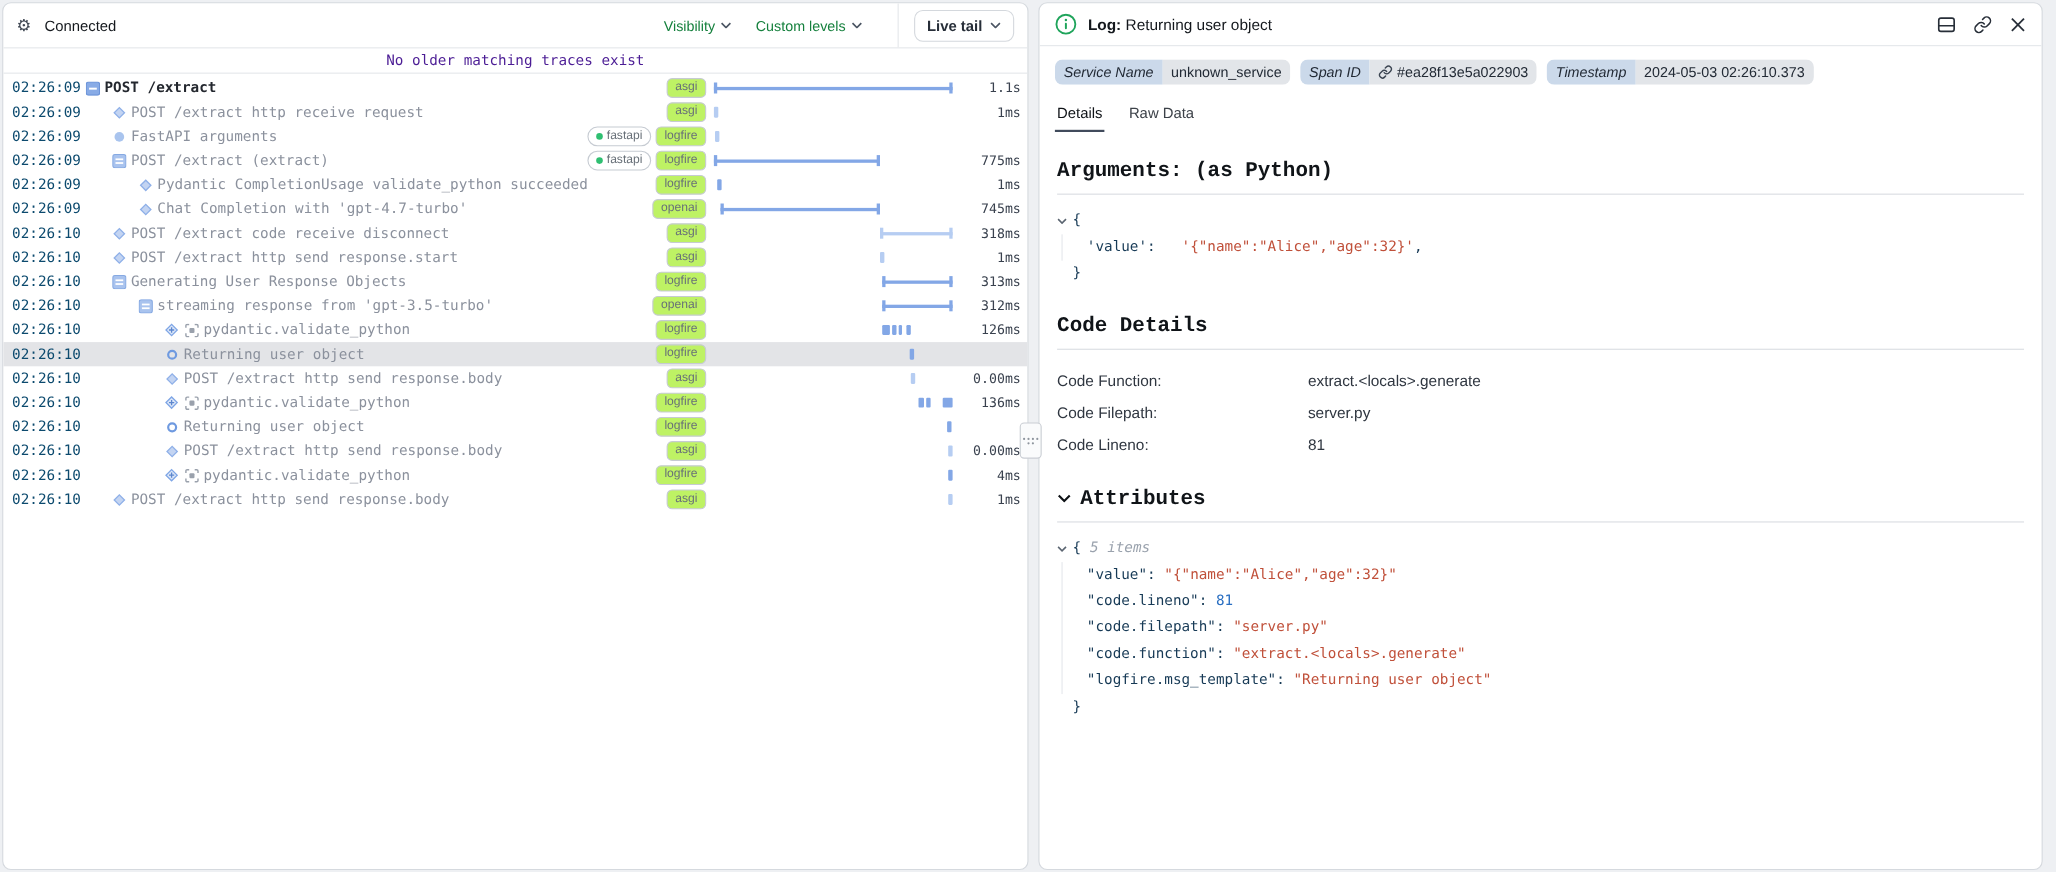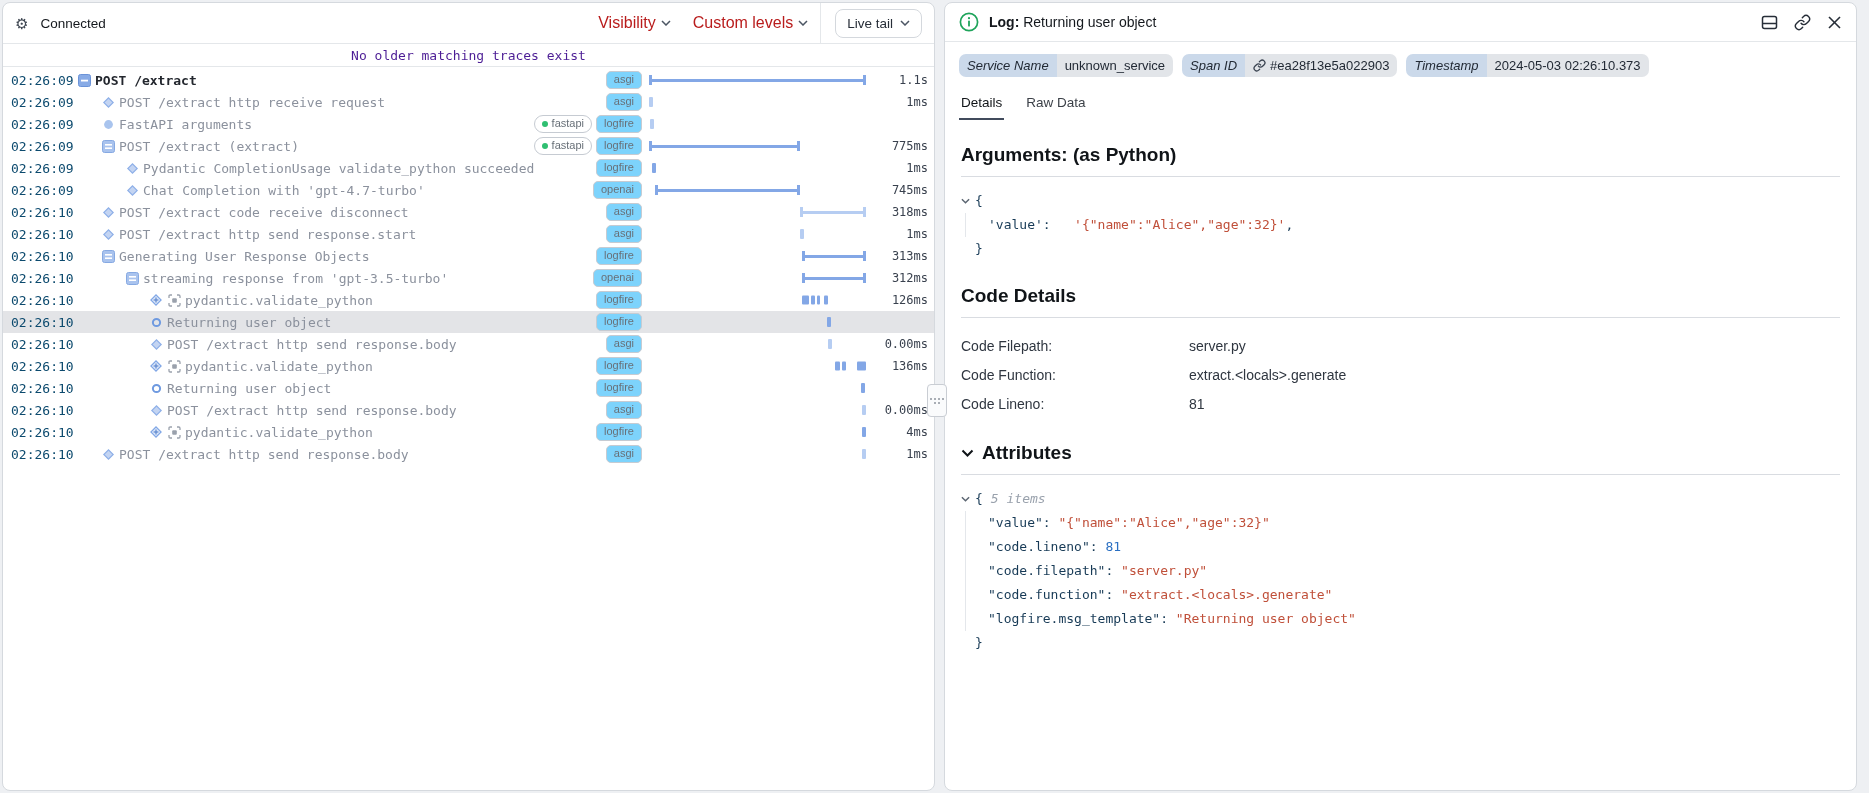--- a/index.html
+++ b/index.html
@@ -7,43 +7,43 @@
   .panel{position:absolute;top:2px;bottom:2px;background:#fff;border:1px solid #d5d9de;border-radius:8px;overflow:hidden;}
   #left-panel{left:2px;width:931px;}
   #right-panel{left:944px;right:12px;}
   .mono{font-family:"DejaVu Sans Mono","Liberation Mono",monospace;}
 
   
   .lp-header{height:40px;border-bottom:1px solid #e4e7ea;display:flex;align-items:center;padding:0 12px;}
   .lp-header .gear{font-size:15px;color:#3f4752;margin-right:12px;line-height:1;cursor:pointer;}
   .lp-status{font-size:13.5px;color:#14181d;}
   .lp-spacer{flex:1;}
-  .hdr-ctl{display:flex;align-items:center;gap:5px;font-size:16px;color:#b91c1c;margin-left:22px;cursor:pointer;}
+  .hdr-ctl{display:flex;align-items:center;gap:5px;font-size:13px;color:#15803d;margin-left:22px;cursor:pointer;}
   .chev svg{display:block;}
-  .livetail-wrap{margin-left:12px;padding-left:14px;border-left:1px solid #e4e7ea;height:40px;display:flex;align-items:center;}
+  .livetail-wrap{margin-left:32px;padding-left:14px;border-left:1px solid #e4e7ea;height:40px;display:flex;align-items:center;font-weight:bold;}
   .livetail-btn{border:1px solid #d4d8dd;border-radius:8px;padding:6px 11px;display:flex;align-items:center;gap:7px;
     font-size:13.5px;color:#272e38;background:#fff;cursor:pointer;}
 
   
   .notice{height:22px;border-bottom:1px solid #e4e7ea;display:flex;align-items:center;justify-content:center;
     font-size:13px;color:#4c1d95;}
 
   
   #trace-rows{padding-top:2px;}
   .trow{height:22px;display:flex;align-items:center;padding:0 6px 0 8px;font-size:13px;cursor:pointer;}
   .trow.sel{background:#e3e4e7;}
   .t{width:64px;color:#0c4a6e;flex:none;}
   .indent{flex:none;}
   .ricon{flex:none;width:18px;display:flex;align-items:center;justify-content:center;}
   .ricon svg{display:block;}
   .rname{color:#8b919d;white-space:nowrap;margin-left:2px;}
   .rname.emph{color:#23272e;font-weight:700;}
   .rspacer{flex:1;}
   .tags{flex:none;display:flex;gap:4px;align-items:center;margin-right:7px;}
-  .tag{border:1px solid #c6cbd2;background:#7dd3fc;color:#687078;font-size:11px;border-radius:5px;
+  .tag{border:1px solid #c6cbd2;background:#bef264;color:#687078;font-size:11px;border-radius:5px;
     padding:1.5px 7px;line-height:1.25;font-family:"Liberation Sans",sans-serif;}
   .tag.dot{background:#fff;border-radius:999px;display:flex;align-items:center;gap:4px;}
   .tag.dot::before{content:"";width:6px;height:6px;border-radius:50%;background:#2fbf71;display:inline-block;}
   .track{flex:none;position:relative;width:217px;height:22px;}
   .seg{position:absolute;top:50%;transform:translateY(-50%);}
   .sh-mid{color:#83a7e6;} .sh-light{color:#b6cdf2;}
   .seg.span{height:10px;}
   .seg.span .cap{position:absolute;width:3px;top:0;bottom:0;background:currentColor;}
   .seg.span .cap.l{left:0;} .seg.span .cap.r{right:0;}
   .seg.span .bmid{position:absolute;left:0;right:0;top:3.5px;height:3px;background:currentColor;}
@@ -64,21 +64,21 @@
   .rp-icons{margin-left:auto;display:flex;align-items:center;gap:16px;color:#272e38;}
   .rp-icons span{cursor:pointer;display:flex;}
   .rp-meta{padding:12px 14px 2px;display:flex;flex-wrap:wrap;gap:9px;row-gap:9px;}
   .badge{display:flex;font-size:13px;border-radius:7px;overflow:hidden;line-height:1;}
   .badge .bl{background:#cbd9ea;color:#222a35;font-style:italic;padding:5px 8px;}
   .badge .bv{background:#e2e5e9;color:#222a35;padding:5px 8px;display:flex;align-items:center;gap:4px;}
   .rp-tabs{display:flex;gap:20px;padding:0 14px;margin-top:12px;}
   .rp-tab{font-size:13.5px;color:#3c4148;padding:4px 2px 8px;cursor:pointer;}
   .rp-tab.active{color:#101418;border-bottom:2px solid #414b5c;}
   .rp-content{padding:0 16px;}
-  .sec-heading{font-size:19px;font-weight:700;color:#101418;margin-top:24px;display:flex;align-items:center;gap:8px;}
+  .sec-heading{font-size:19px;font-weight:700;color:#101418;margin-top:24px;display:flex;align-items:center;gap:8px;font-family:Liberation Mono, monospace;}
   .sec-rule{height:1px;background:#d9dce1;margin-top:10px;}
   .codeblock{margin-top:12px;font-size:13px;line-height:1.85;color:#2b5e7d;}
   .cb-line{display:flex;align-items:center;}
   .cb-chev{color:#5b6571;margin-right:5px;display:flex;}
   .cb-indent{margin-left:4px;border-left:1px solid #e4e7eb;padding-left:22px;}
   .tok-key{color:#173a56;}
   .tok-str{color:#c0503a;}
   .tok-num{color:#2a6fc2;}
   .tok-punct{color:#173a56;}
   .tok-note{color:#9aa2ad;font-style:italic;margin-left:8px;}
@@ -614,26 +614,26 @@
       </div>
       <div class="cb-line">
           <span class="tok-punct" style="margin-left:14px;">}</span>
         </div>
     </div>
 
     <div class="sec-heading">Code Details</div>
     <div class="sec-rule"></div>
     <div class="kv-rows">
         <div class="kv-row">
+          <span class="kv-label">Code Function:</span>
+          <span class="kv-value">extract.&lt;locals&gt;.generate</span>
+        </div>
+        <div class="kv-row">
           <span class="kv-label">Code Filepath:</span>
           <span class="kv-value">server.py</span>
-        </div>
-        <div class="kv-row">
-          <span class="kv-label">Code Function:</span>
-          <span class="kv-value">extract.&lt;locals&gt;.generate</span>
         </div>
         <div class="kv-row">
           <span class="kv-label">Code Lineno:</span>
           <span class="kv-value">81</span>
         </div>
       </div>
 
     <div class="sec-heading">
       <span style="display:flex;">
           <svg width="13" height="8" viewBox="0 0 13 8">

